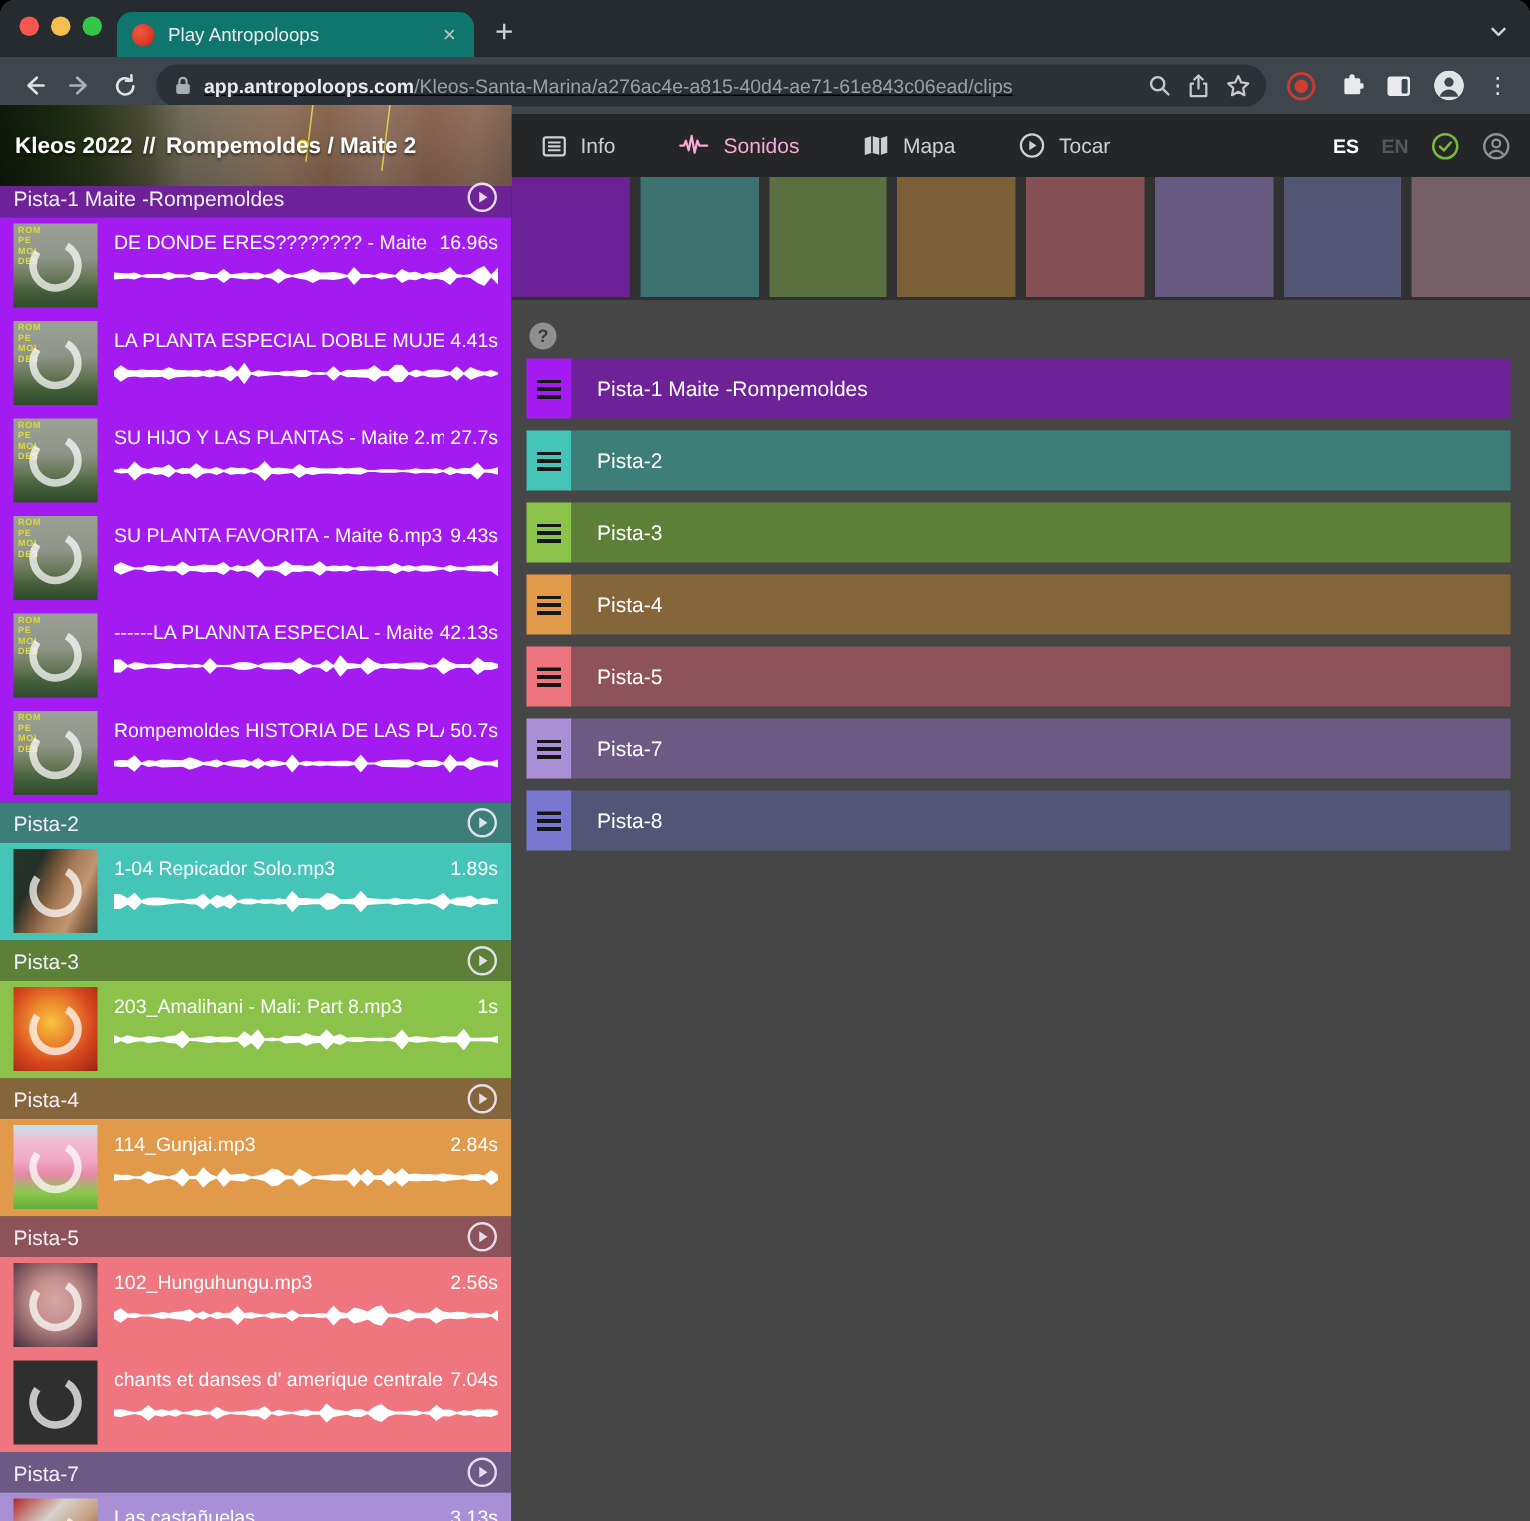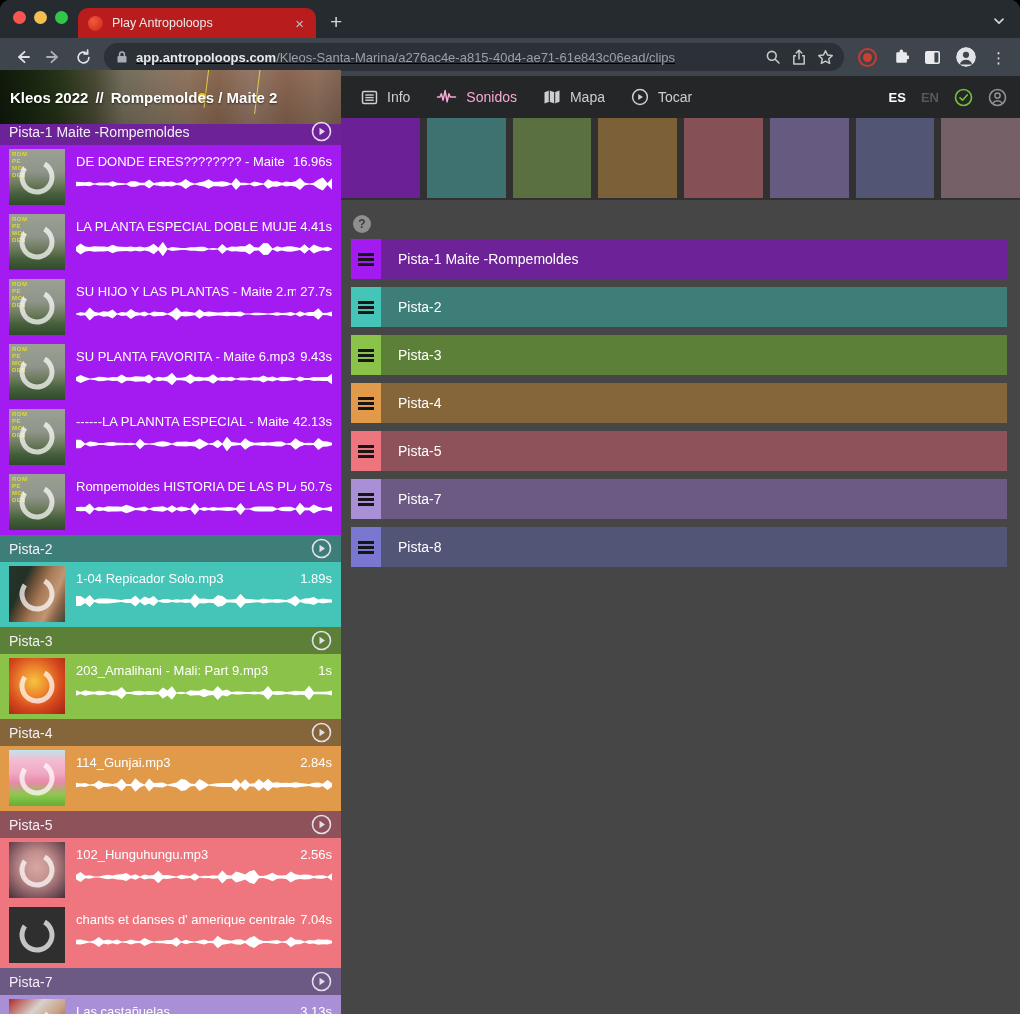--- a/index.html
+++ b/index.html
@@ -3,21 +3,21 @@
 <meta charset="utf-8">
 <style>
   html,body{margin:0;padding:0;background:#000;}
   body{width:1020px;height:1014px;overflow:hidden;font-family:"Liberation Sans",sans-serif;-webkit-font-smoothing:antialiased;}
   .window{width:1020px;height:1014px;display:flex;flex-direction:column;border-radius:10px 10px 0 0;overflow:hidden;background:#464646;}
 
   
   .tabstrip{height:38px;background:#262b2f;position:relative;display:flex;align-items:flex-end;flex:none;}
   .traffic{position:absolute;left:13px;top:11px;display:flex;gap:8px;}
   .tl{width:13px;height:13px;border-radius:50%;}
-  .tab{margin-left:78px;width:238px;height:30px;background:#b91c1c;border-radius:10px 10px 0 0;display:flex;align-items:center;padding:0 10px;box-sizing:border-box;justify-content:flex-end;}
+  .tab{margin-left:78px;width:238px;height:30px;background:#0f766e;border-radius:10px 10px 0 0;display:flex;align-items:center;padding:0 10px;box-sizing:border-box;justify-content:flex-end;}
   .favicon{width:15px;height:15px;border-radius:50%;background:radial-gradient(circle at 35% 35%,#ef5c3c 0%,#e03a2a 55%,#b52417 100%);flex:none;}
   .tab-title{flex:1;margin-left:9px;font-size:12.5px;color:#e9ebed;white-space:nowrap;overflow:hidden;}
   .tab-close{color:#bdc1c4;font-size:15px;line-height:1;padding:0 2px;cursor:pointer;}
   .newtab{color:#cfd3d6;font-size:21px;font-weight:300;margin:0 0 4px 14px;cursor:pointer;}
   .tab-chevron{position:absolute;right:14px;top:14px;cursor:pointer;}
 
   .toolbar{height:38px;background:#3e454c;display:flex;align-items:center;padding:0 8px;flex:none;}
   .navbtn{width:30px;height:30px;display:flex;align-items:center;justify-content:center;cursor:pointer;flex:none;}
   .urlbar{flex:1;height:28px;background:#2b3137;border-radius:14px;display:flex;align-items:center;padding:0 6px 0 12px;margin:0 6px;min-width:0;cursor:text;}
   .urltext{flex:1;font-size:13px;white-space:nowrap;overflow:hidden;margin-left:8px;text-decoration:underline;}
@@ -32,21 +32,21 @@
 
   
   .appbar{height:42px;background:#242628;display:flex;align-items:center;flex:none;}
   .breadcrumb{width:341px;height:54px;flex:none;position:relative;display:flex;align-items:center;padding-left:10px;box-sizing:border-box;overflow:hidden;
     background:linear-gradient(90deg,#131f0e 0%,#1f3015 10%,#31411f 18%,#5c5c41 28%,#8d8670 36%,#a28e76 46%,#b08f74 55%,#a77e61 64%,#b5927e 74%,#a97c63 84%,#b08a72 93%,#9c7a66 100%);}
   .breadcrumb .shade{position:absolute;inset:0;background:linear-gradient(180deg,rgba(0,0,0,.18),rgba(0,0,0,.32));}
   .poly{position:absolute;left:206px;top:-4px;width:50px;height:44px;border:1.5px solid rgba(242,220,70,.85);border-bottom:none;transform:rotate(7deg);}
   .pin{position:absolute;left:198px;top:23px;width:8px;height:8px;border-radius:50%;background:#f2c230;box-shadow:0 0 0 1.5px rgba(120,90,0,.35);}
   .bc-text{position:relative;color:#fff;font-size:15px;font-weight:600;text-shadow:0 1px 2px rgba(0,0,0,.6);white-space:nowrap;}
   .bc-text .sep{margin:0 7px;font-weight:700;}
-  .app-nav{display:flex;align-items:center;gap:26px;padding-left:20px;color:#ccd0d2;font-size:14px;}
+  .app-nav{display:flex;align-items:center;gap:42px;padding-left:20px;color:#ccd0d2;font-size:14px;}
   .nav-item{display:flex;align-items:center;gap:9px;cursor:pointer;}
   .nav-item.active{color:#f9a8d4;align-items:center;}
   .nav-icon{display:flex;align-items:center;}
   .appbar-right{margin-left:auto;display:flex;align-items:center;gap:15px;padding-right:13px;}
   .lang-es{color:#fff;font-size:13px;font-weight:700;cursor:pointer;}
   .lang-en{color:#55595c;font-size:13px;font-weight:700;cursor:pointer;}
 
   
   .content{flex:1;display:flex;min-height:0;}
   .sidebar{width:341px;flex:none;overflow:hidden;background:#3a3a3a;}
@@ -455,21 +455,21 @@
             <div class="clip">
               <div class="thumb thumb-fire">
                 <span class="ring">
                   <svg viewBox="0 0 56 56">
                     <circle cx="28" cy="28" r="15" fill="none" stroke="rgba(255,255,255,0.72)" stroke-width="5" stroke-dasharray="72 22" transform="rotate(-60 28 28)"></circle>
                   </svg>
                 </span>
               </div>
               <div class="clip-main">
                 <div class="clip-top">
-                  <span class="clip-title">203_Amalihani - Mali: Part 9.mp3</span>
+                  <span class="clip-title">203_Amalihani - Mali: Part 8.mp3</span>
                   <span class="clip-dur">1s</span>
                 </div>
                 <div class="wave">
                   <svg preserveAspectRatio="none" viewBox="0 0 260 14">
                     <path d="M0.0 4.2 L4.6 5.9 L9.3 4.2 L13.9 5.3 L18.6 5.8 L23.2 4.7 L27.9 5.1 L32.5 5.9 L37.1 4.7 L41.8 4.4 L46.4 1.0 L51.1 6.0 L55.7 5.9 L60.4 5.1 L65.0 4.7 L69.6 5.4 L74.3 5.0 L78.9 5.2 L83.6 5.9 L88.2 1.5 L92.9 4.6 L97.5 0.2 L102.1 6.4 L106.8 5.7 L111.4 6.4 L116.1 4.3 L120.7 4.7 L125.4 4.8 L130.0 2.7 L134.6 4.4 L139.3 4.9 L143.9 0.1 L148.6 4.8 L153.2 3.4 L157.9 5.9 L162.5 5.4 L167.1 5.4 L171.8 6.0 L176.4 5.9 L181.1 5.6 L185.7 6.1 L190.4 5.1 L195.0 0.1 L199.6 5.6 L204.3 4.9 L208.9 5.2 L213.6 5.9 L218.2 5.6 L222.9 4.7 L227.5 5.2 L232.1 5.0 L236.8 -0.3 L241.4 5.8 L246.1 5.8 L250.7 5.7 L255.4 5.6 L260.0 4.5 L260.0 9.5 L255.4 8.4 L250.7 8.3 L246.1 8.2 L241.4 8.2 L236.8 14.3 L232.1 9.0 L227.5 8.8 L222.9 9.3 L218.2 8.4 L213.6 8.1 L208.9 8.8 L204.3 9.1 L199.6 8.4 L195.0 13.9 L190.4 8.9 L185.7 7.9 L181.1 8.4 L176.4 8.1 L171.8 8.0 L167.1 8.6 L162.5 8.6 L157.9 8.1 L153.2 10.6 L148.6 9.2 L143.9 13.9 L139.3 9.1 L134.6 9.6 L130.0 11.3 L125.4 9.2 L120.7 9.3 L116.1 9.7 L111.4 7.6 L106.8 8.3 L102.1 7.6 L97.5 13.8 L92.9 9.4 L88.2 12.5 L83.6 8.1 L78.9 8.8 L74.3 9.0 L69.6 8.6 L65.0 9.3 L60.4 8.9 L55.7 8.1 L51.1 8.0 L46.4 13.0 L41.8 9.6 L37.1 9.3 L32.5 8.1 L27.9 8.9 L23.2 9.3 L18.6 8.2 L13.9 8.7 L9.3 9.8 L4.6 8.1 L0.0 9.8 Z" fill="#ffffff"></path>
                   </svg>
                 </div>
               </div>
             </div>
           </div>

